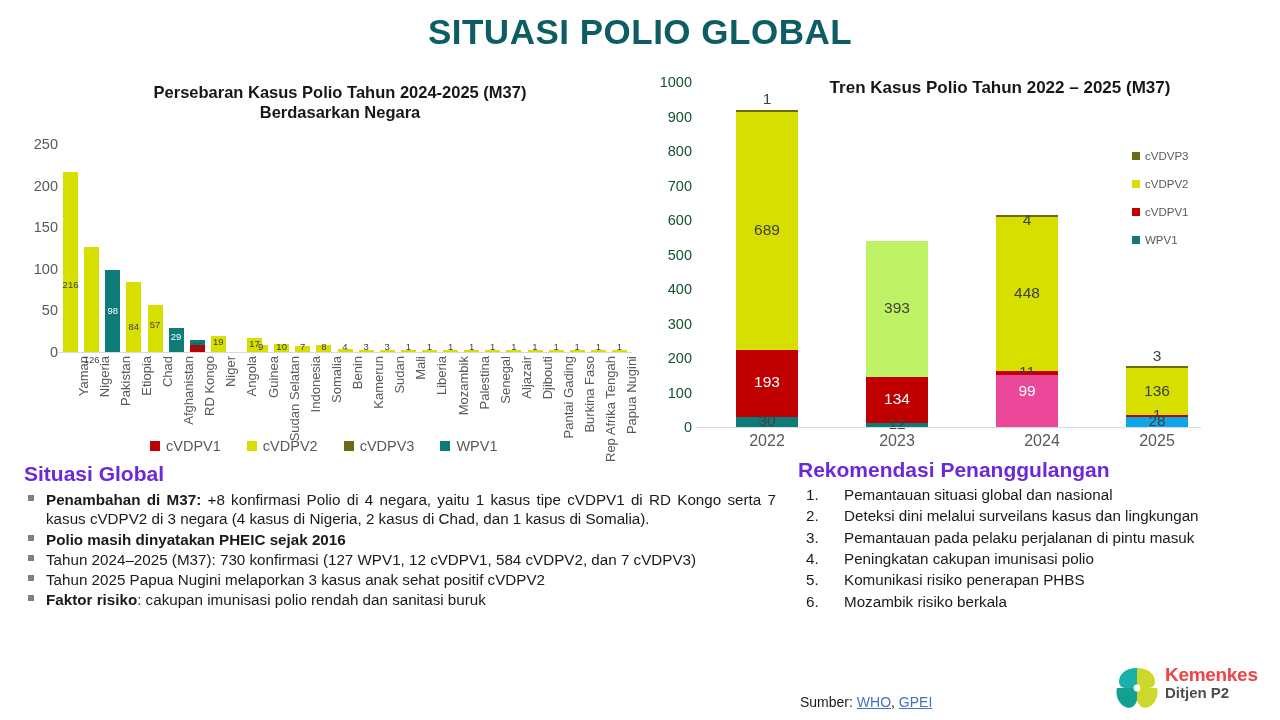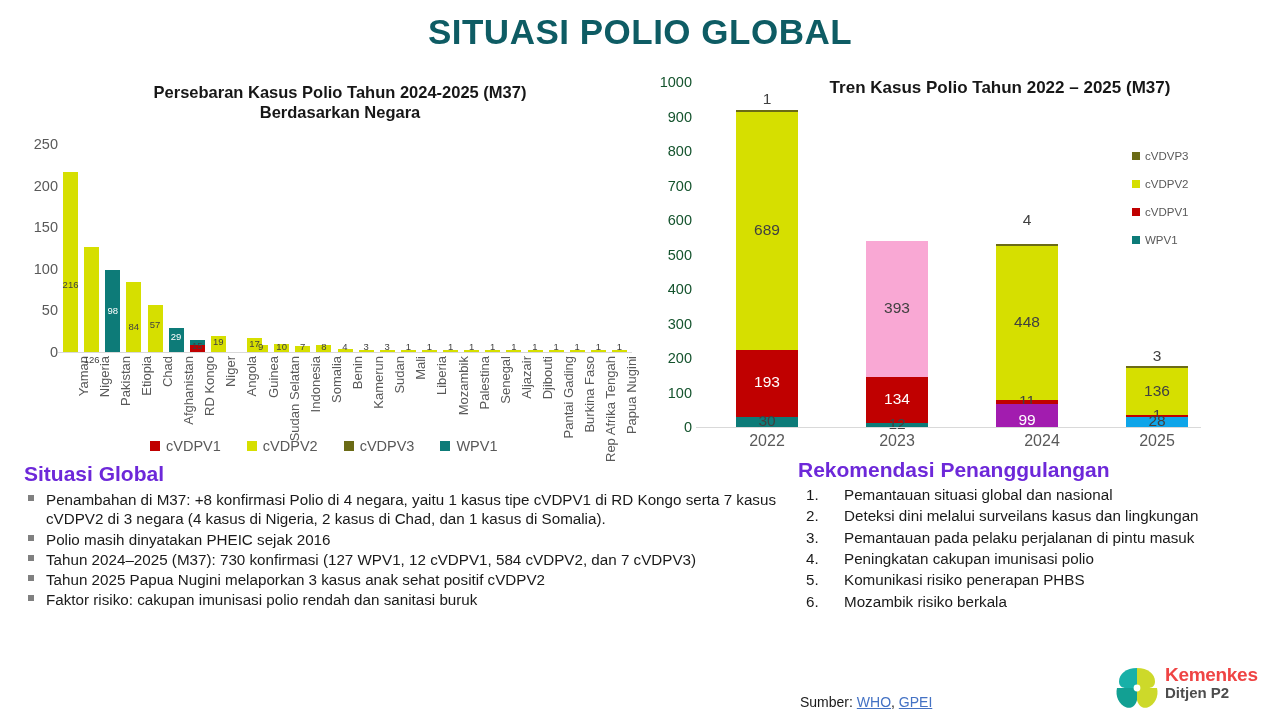--- a/index.html
+++ b/index.html
@@ -110,21 +110,21 @@
   #left-panel ul { list-style:none; margin:4px 0 0 0; padding:0; }
   #left-panel li {
     position:relative; padding-left:22px; margin-bottom:1px;
     font-size:15.2px; line-height:1.27; color:#1a1a1a;
     text-align:justify;
   }
   #left-panel li .bul {
     position:absolute; left:4px; top:5px; width:6px; height:6px;
     background:#808080;
   }
-  #left-panel li b { font-weight:normal;margin-top:14px; }
+  #left-panel li b { font-weight:bold;margin-top:14px; }
 
   #right-panel {
     position:absolute; left:798px; top:458px; width:470px;
   }
   #right-panel ol { list-style:none; margin:3px 0 0 0; padding:0; counter-reset:rec; }
   #right-panel li {
     position:relative; padding-left:46px; margin-bottom:1px;
     font-size:15.2px; line-height:1.34; color:#1a1a1a;
   }
   #right-panel li .num {
@@ -344,39 +344,39 @@
         </div>
         <div class="rc-seg" style="height: 66.585px; background: rgb(192, 0, 0);">
           <div class="rc-inlab" style="top: 23.2925px; color: rgb(255, 255, 255);">193</div>
         </div>
         <div class="rc-seg" style="height: 10.35px; background: rgb(13, 123, 120);">
           <div class="rc-inlab" style="top: -4.825px; color: rgb(64, 64, 64);">30</div>
         </div>
         <div class="rc-toplab" style="bottom: 318.985px;">1</div>
       </div>
       <div class="rc-col" style="left: 164px;">
-        <div class="rc-seg" style="height: 135.585px; background: #f9a8d4;">
+        <div class="rc-seg" style="height: 135.585px; background: #bef264;">
           <div class="rc-inlab" style="top: 57.7925px; color: rgb(64, 64, 64);">393</div>
         </div>
         <div class="rc-seg" style="height: 46.23px; background: rgb(192, 0, 0);">
           <div class="rc-inlab" style="top: 13.115px; color: rgb(255, 255, 255);">134</div>
         </div>
         <div class="rc-seg" style="height: 4.14px; background: rgb(13, 123, 120);">
           <div class="rc-inlab" style="top: -7.93px; color: rgb(64, 64, 64);">12</div>
         </div>
       </div>
       <div class="rc-col" style="left: 294px;">
         <div class="rc-seg" style="height: 2px; background: rgb(107, 107, 22);"></div>
         <div class="rc-seg" style="height: 154.56px; background: rgb(214, 223, 0);">
           <div class="rc-inlab" style="top: 67.28px; color: rgb(64, 64, 64);">448</div>
         </div>
         <div class="rc-seg" style="height: 3.795px; background: rgb(192, 0, 0);">
           <div class="rc-inlab" style="top: -8.1025px; color: rgb(64, 64, 64);">11</div>
         </div>
-        <div class="rc-seg" style="height: 23px; background: #a21caf;">
+        <div class="rc-seg" style="height: 52px; background: #ec4899;">
           <div class="rc-inlab" style="top: 7.0775px; color: rgb(255, 255, 255);">99</div>
         </div>
         <div class="rc-toplab" style="bottom: 197.89px;">4</div>
       </div>
       <div class="rc-col" style="left: 424px;">
         <div class="rc-seg" style="height: 2px; background: rgb(107, 107, 22);"></div>
         <div class="rc-seg" style="height: 46.92px; background: rgb(214, 223, 0);">
           <div class="rc-inlab" style="top: 13.46px; color: rgb(64, 64, 64);">136</div>
         </div>
         <div class="rc-seg" style="height: 2px; background: rgb(192, 0, 0);">

